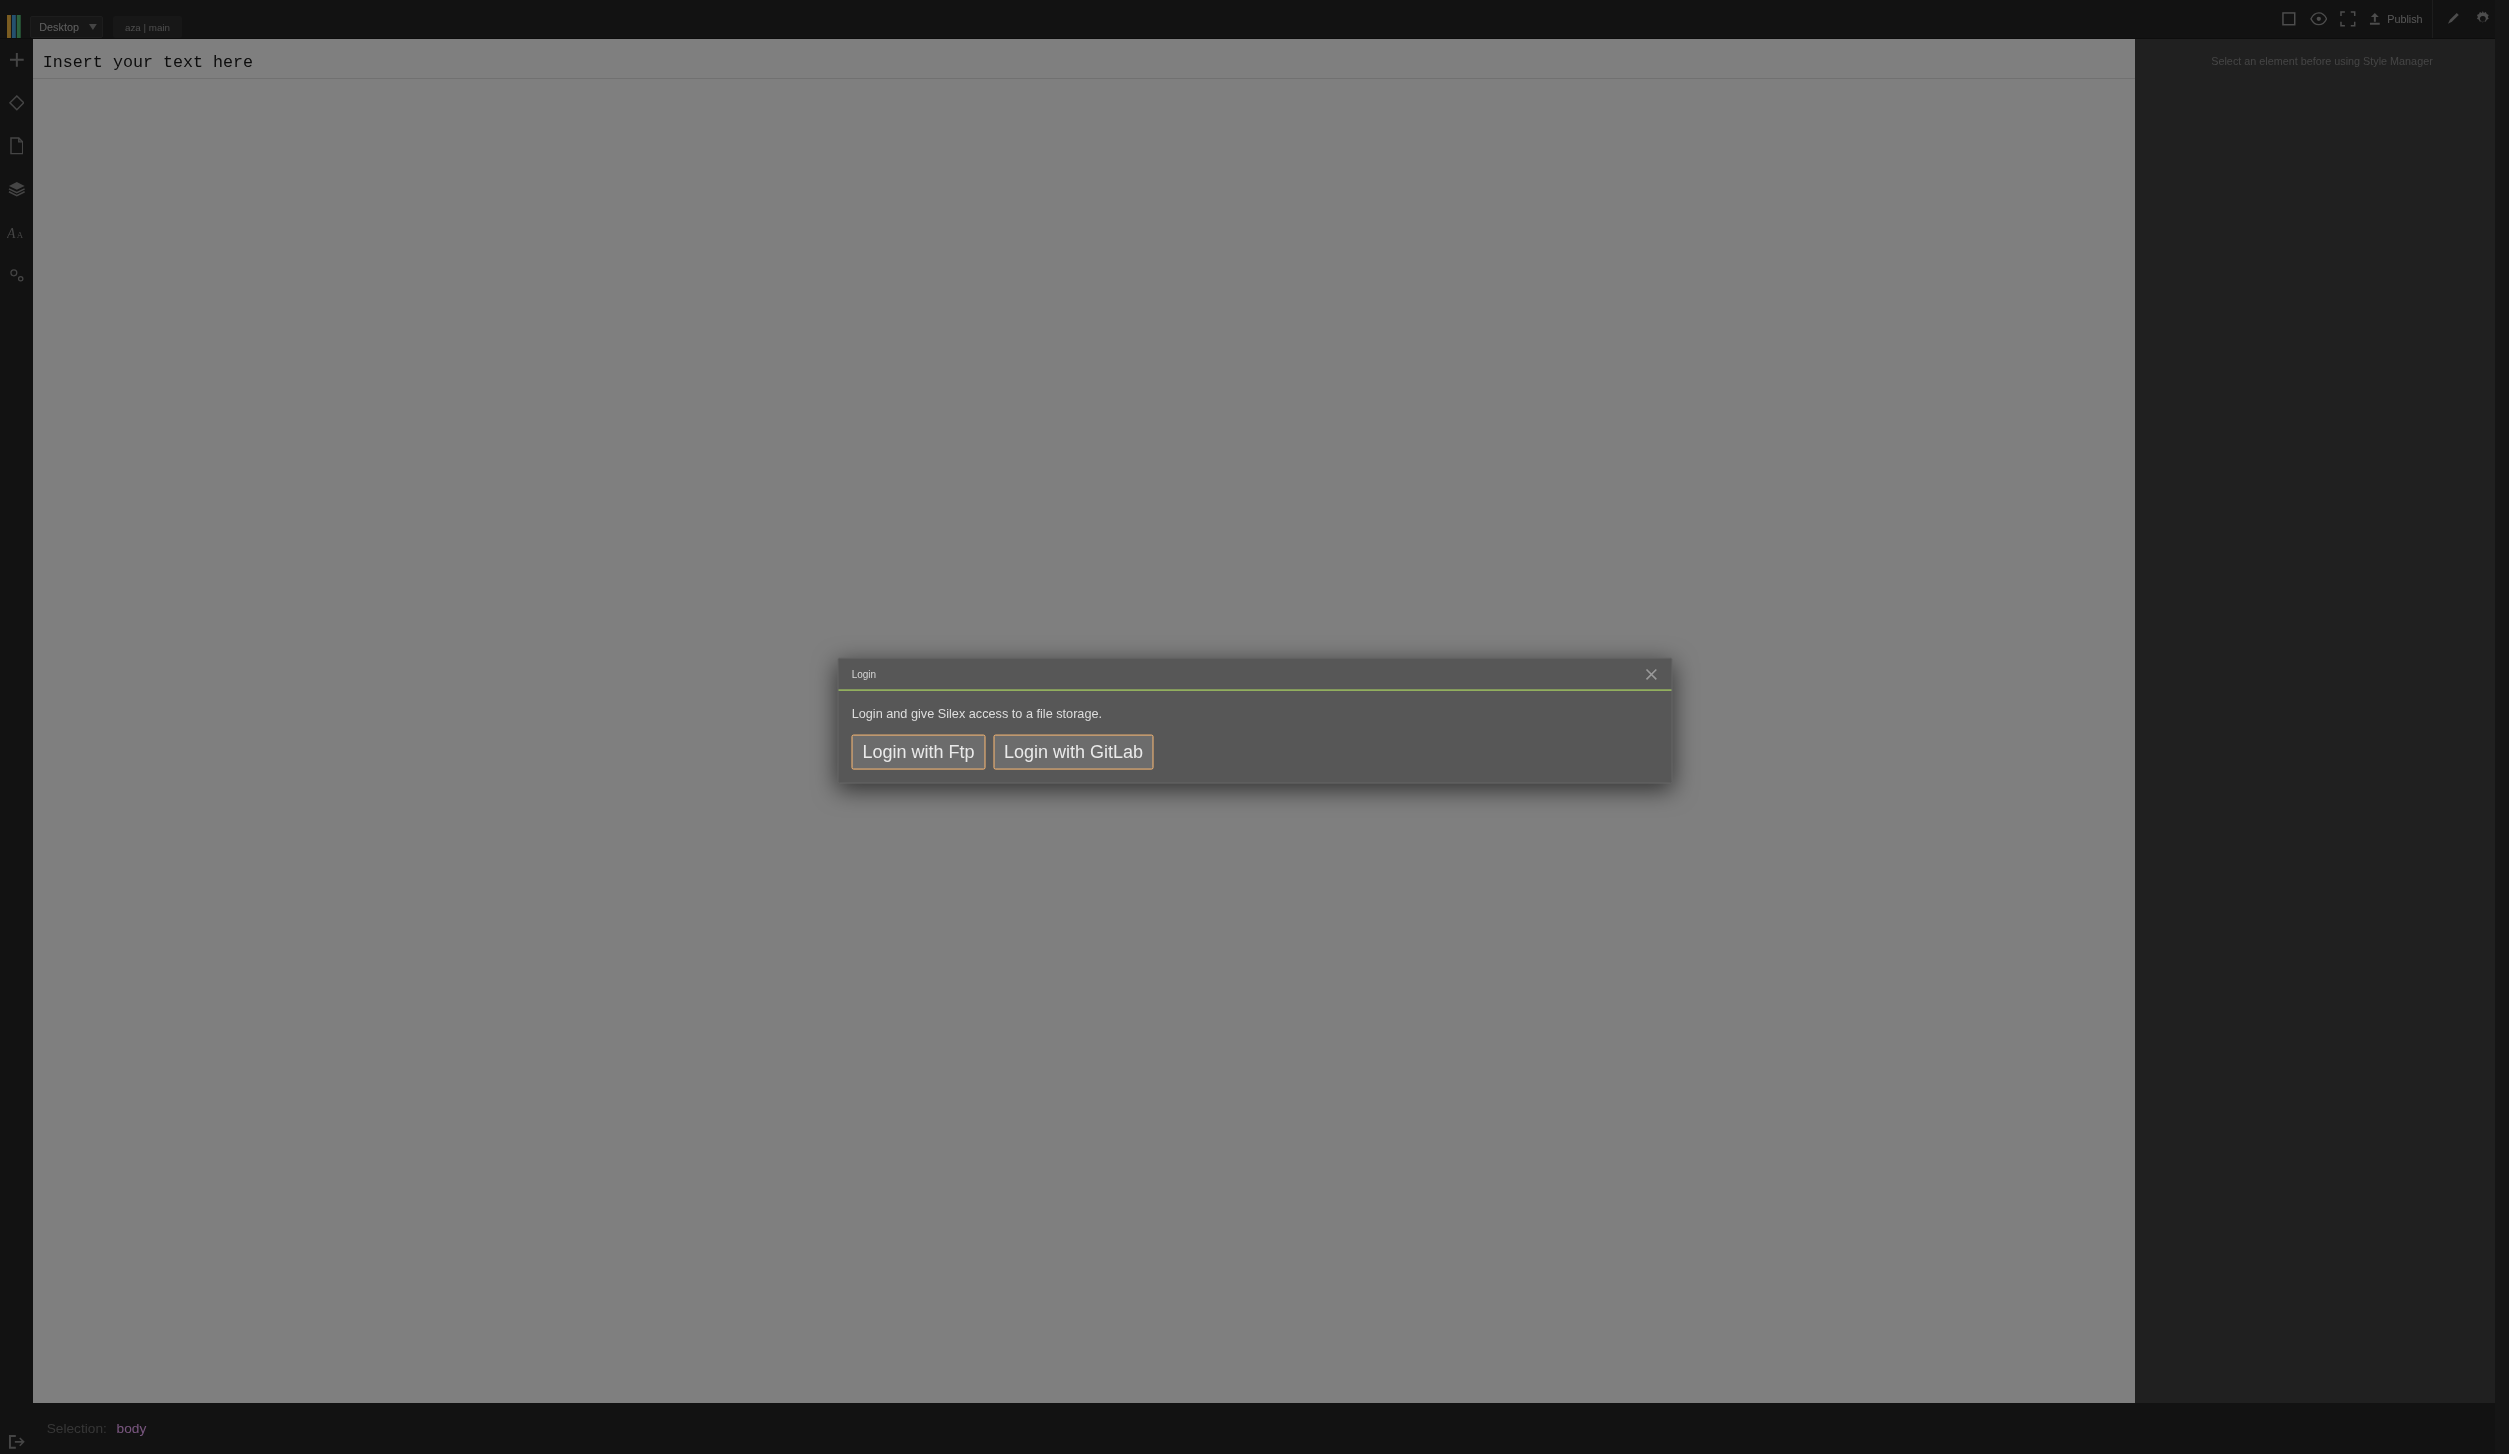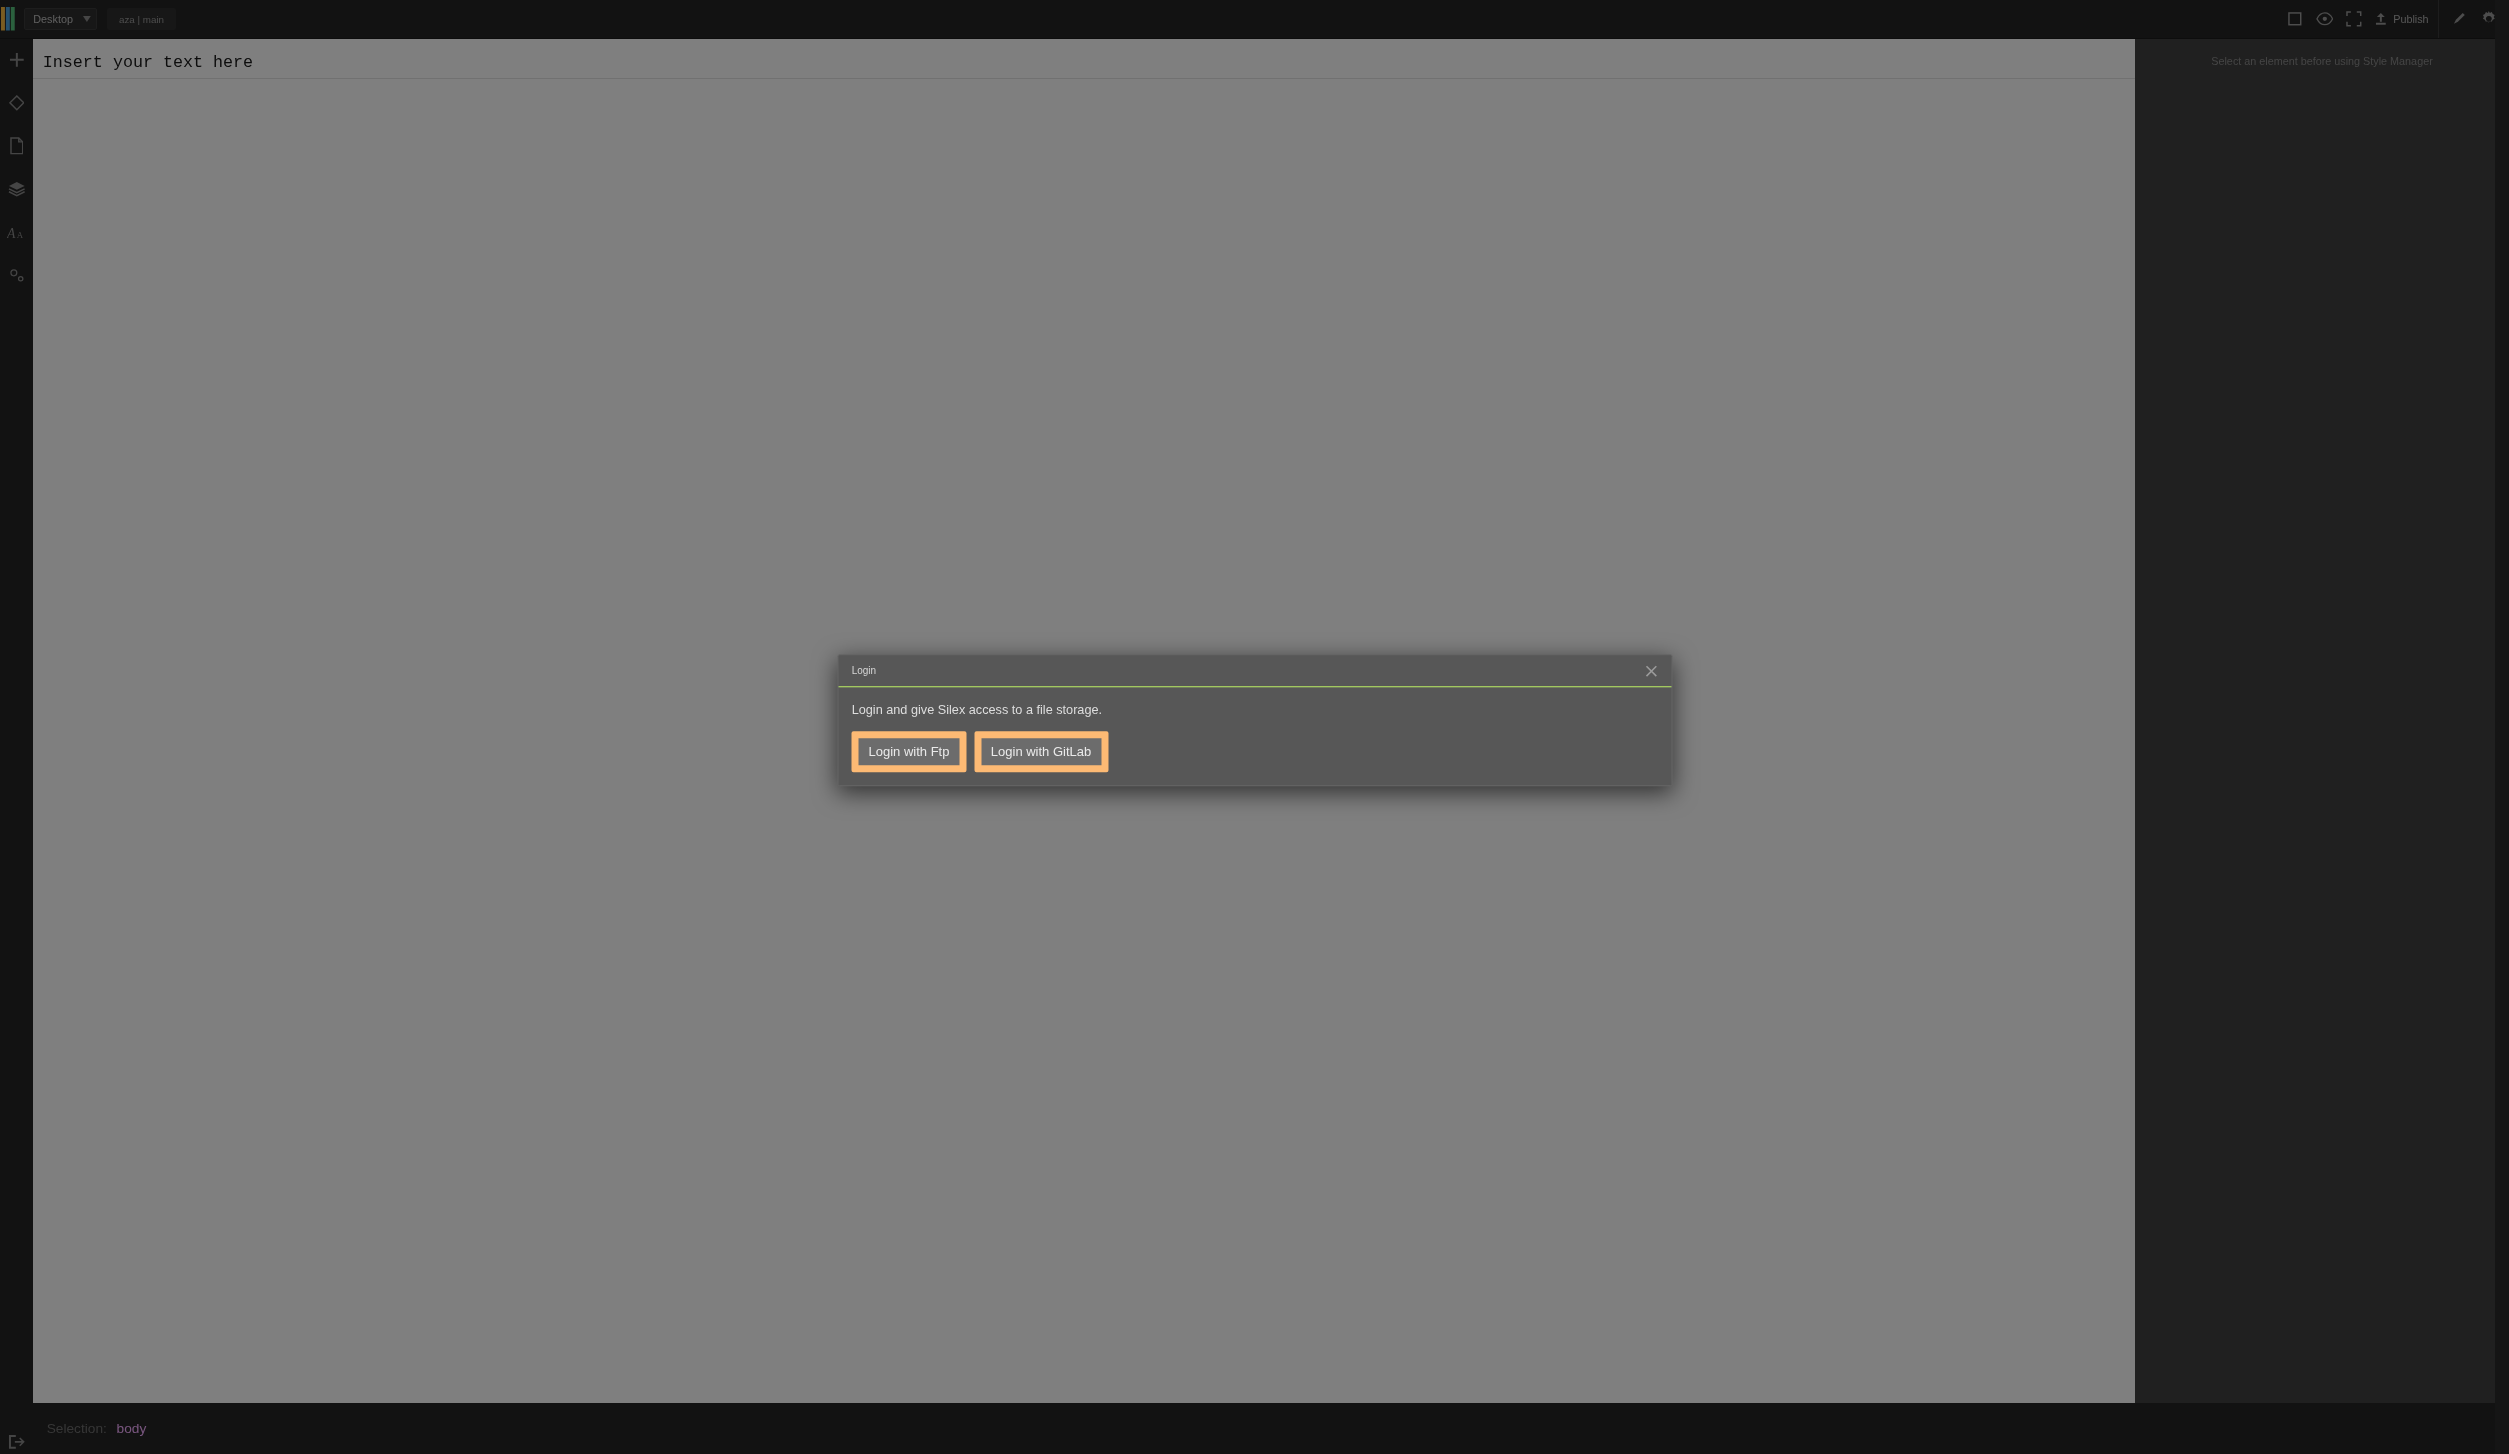--- a/index.html
+++ b/index.html
@@ -2,21 +2,21 @@
 <html><head>
 <meta charset="utf-8">
 <style>
 * { box-sizing: border-box; margin: 0; padding: 0; }
 html, body { width: 100%; height: 100%; font-family: Arial, Helvetica, sans-serif; overflow: hidden; }
 body { background: #242424; color: #bfbfbf; font-size: 11.8px; }
 
 
 .topbar {
   position: absolute; top: 0; left: 0; right: 0; height: 39px;
-  background: #242424; display: flex; align-items: center; padding: 0 1px;
+  background: #242424; display: flex; align-items: flex-end; padding: 0 7px;
   border-bottom: 1px solid #1b1b1b;
 }
 .topbar .logo { width: 15.7px; height: 23.5px; margin-right: 7.8px; display: inline-block; }
 .topbar .device-select {
   background: #2e2e2e; color: #c0c0c0; border: 1px solid #3a3a3a;
   padding: 2px 23.5px 2px 7.8px; font-size: 10.8px; border-radius: 2px;
   position: relative; display: inline-flex; align-items: center; height: 21.6px;
 }
 .topbar .device-select .caret {
   position: absolute; right: 5.9px; top: 50%; transform: translateY(-50%);
@@ -96,22 +96,22 @@
 }
 .modal-header {
   display: flex; align-items: center; justify-content: space-between;
   padding: 9.8px 13.7px; border-bottom: 1px solid #bef264; font-size: 10px;
 }
 .modal-close { color: #9a9a9a; cursor: pointer; font-size: 14.7px; line-height: 1; }
 .modal-body { padding: 15.7px 13.7px 13.7px 13.7px; }
 .modal-msg { font-size: 12.7px; color: #dedede; margin-bottom: 13.7px; }
 .modal-actions { display: flex; gap: 7.8px; }
 .modal-btn {
-  background: #6c6c6c; border: 7px solid #fdba74; color: #eaeaea;
-  padding: 5.9px 9.8px; font-size: 13px; border-radius: 2px; cursor: pointer;
+  background: #6c6c6c; border: 1px solid #fdba74; color: #eaeaea;
+  padding: 5.9px 9.8px; font-size: 18px; border-radius: 2px; cursor: pointer;
 }
 
 
 .fake-scrollbar {
   position: absolute; top: 0; right: 0; width: 13.7px; bottom: 0;
   background: #2b2b2b;
 }
 
 svg { display: block; }
 </style>

